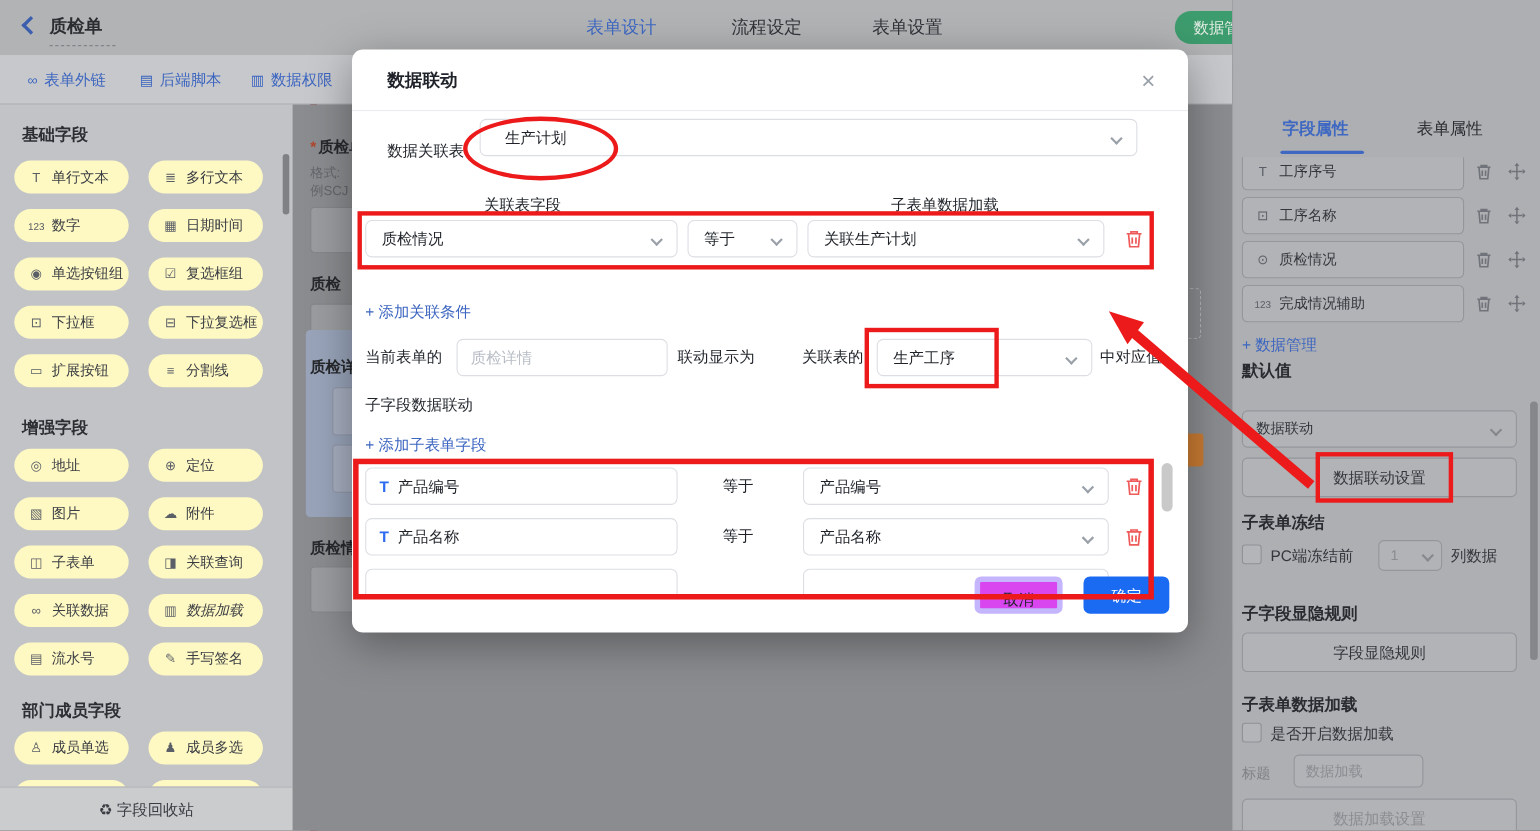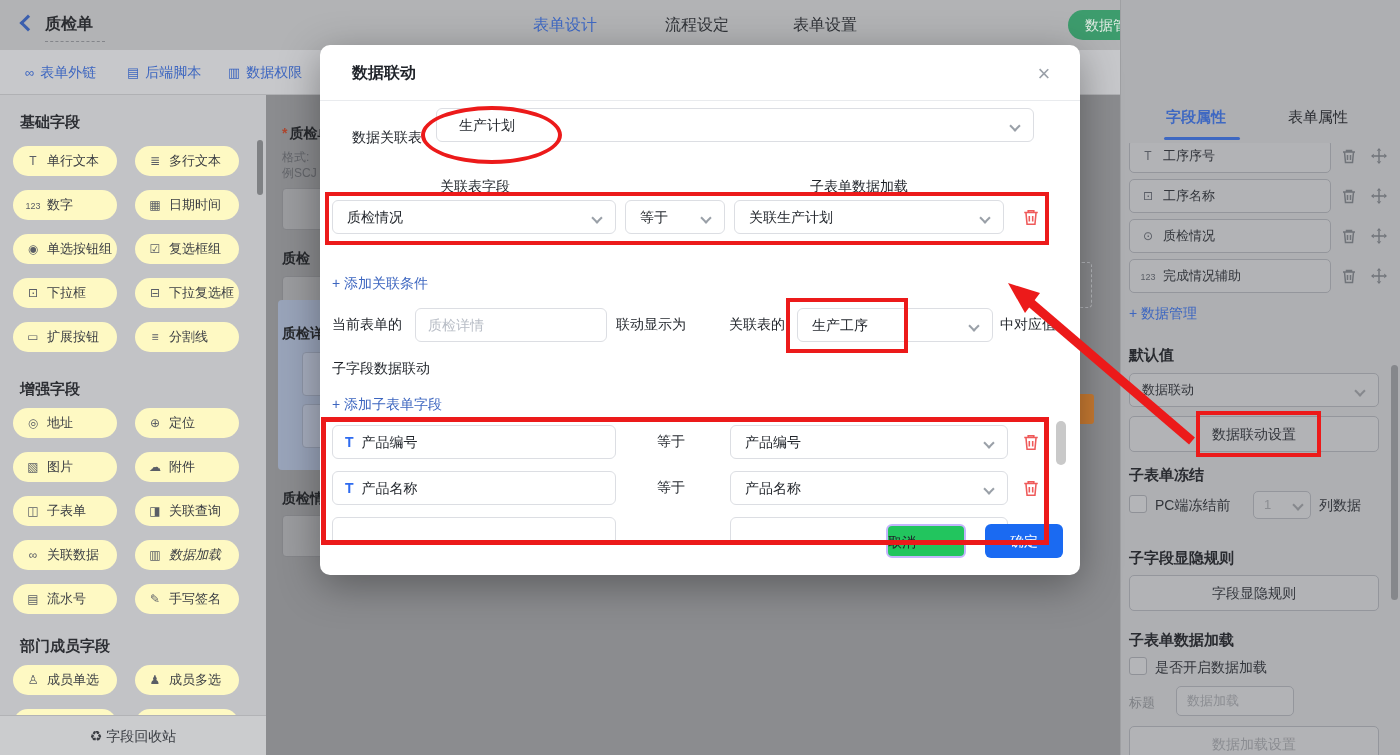--- a/index.html
+++ b/index.html
@@ -76,21 +76,21 @@
   .md-label { font-size:14px; color:#1f2329; white-space:nowrap; }
   .md-select { border:1px solid #dcdee3; border-radius:6px; background:#fff; font-size:14px; color:#1f2329; line-height:32px; padding-left:14px; height:34px; white-space:nowrap; }
   .md-select .chev, .md-box .chev { position:absolute; right:14px; top:13px; }
   .md-colhead { font-size:14px; color:#1f2329; }
   .md-input { border:1px solid #dcdee3; border-radius:6px; background:#fff; font-size:14px; line-height:32px; padding-left:12px; height:34px; color:#b8bdc6; }
   .md-box { border:1px solid #dcdee3; border-radius:6px; background:#fff; font-size:14px; color:#1f2329; line-height:32px; height:34px; white-space:nowrap; }
   .md-box .tic { color:#2e6bf0; font-weight:bold; font-size:14px; margin:0 8px 0 12px; }
   .trash-red { width:18px; height:18px; color:#ef5a5a; }
   .md-sublist { left:0; top:373px; width:760px; height:126px; overflow:hidden; }
   .md-thumb { left:736px; top:376px; width:10px; height:44px; background:#c9c9c9; border-radius:5px; }
-  .btn-cancel { left:566px; top:479px; width:80px; height:34px; border:2px solid #c4b5fd; border-radius:6px; font-size:14px; color:#1f2329; text-align:left; line-height:32px; background:#22c55e; }
+  .btn-cancel { left:566px; top:479px; width:80px; height:34px; border:5px solid #c4b5fd; border-radius:6px; font-size:14px; color:#1f2329; text-align:center; line-height:32px; background:#d946ef; }
   .btn-ok { left:665px; top:479px; width:78px; height:34px; background:#1a6af2; border-radius:6px; font-size:14px; color:#fff; text-align:center; line-height:34px; }
 
   
   .anno { z-index:30; pointer-events:none; }
   .red-ellipse { left:421px; top:106px; width:141px; height:58px; border:4px solid #ec1a1a; border-radius:50%; }
   .red-box1 { left:325px; top:192px; width:724px; height:53px; border:4px solid #ec1a1a; }
   .red-box2 { left:786px; top:298px; width:122px; height:55px; border:4px solid #ec1a1a; }
   .red-box3 { left:321px; top:417px; width:728px; height:128px; border:5px solid #ec1a1a; }
   .red-box4 { left:1196px; top:411px; width:125px; height:46px; border:4px solid #ec1a1a; }
 </style>
@@ -240,21 +240,21 @@
   <div class="abs rowico" style="left:220px; top:268px;"><svg width="16" height="16" viewBox="0 0 16 16" fill="none" stroke="#70747a" stroke-width="1.5">
         <path d="M2 4h12 M5.5 4V2.5h5V4 M3.5 4l1 10.5h7l1-10.5 M6.5 7v5 M9.5 7v5"></path>
       </svg></div>
   <div class="abs rowico" style="left:250px; top:268px;"><svg width="16" height="16" viewBox="0 0 16 16" fill="#70747a">
         <path d="M8 0l2.2 2.8H5.8z M8 16l-2.2-2.8h4.4z M0 8l2.8-2.2v4.4z M16 8l-2.8 2.2V5.6z"></path>
         <path d="M7.3 3h1.4v10H7.3z M3 7.3h10v1.4H3z"></path>
       </svg></div>
 
   <div class="abs blue-link" style="left:8px; top:305px;"><span>+</span> <span>数据管理</span></div>
 
-  <div class="abs pn-head" style="top:346px;">默认值</div>
+  <div class="abs pn-head" style="top:328px;">默认值</div>
   <div class="abs pn-select" style="top:373px;"><span>数据联动</span><span class="chev" style="position:absolute; right:14px; top:13px;"></span></div>
   <div class="abs pn-btn" style="top:416px;">数据联动设置</div>
 
   <div class="abs pn-head" style="top:466px;">子表单冻结</div>
   <span class="abs cb" style="left:8px; top:495px;"></span>
   <span class="abs cb-label" style="left:34px; top:497px;">PC端冻结前</span>
   <span class="abs mini-select" style="left:132px; top:491px;"><span>1</span><span class="chev" style="position:absolute; right:8px; top:9px;"></span></span>
   <span class="abs cb-label" style="left:198px; top:497px;">列数据</span>
 
   <div class="abs pn-head" style="top:549px;">子字段显隐规则</div>

